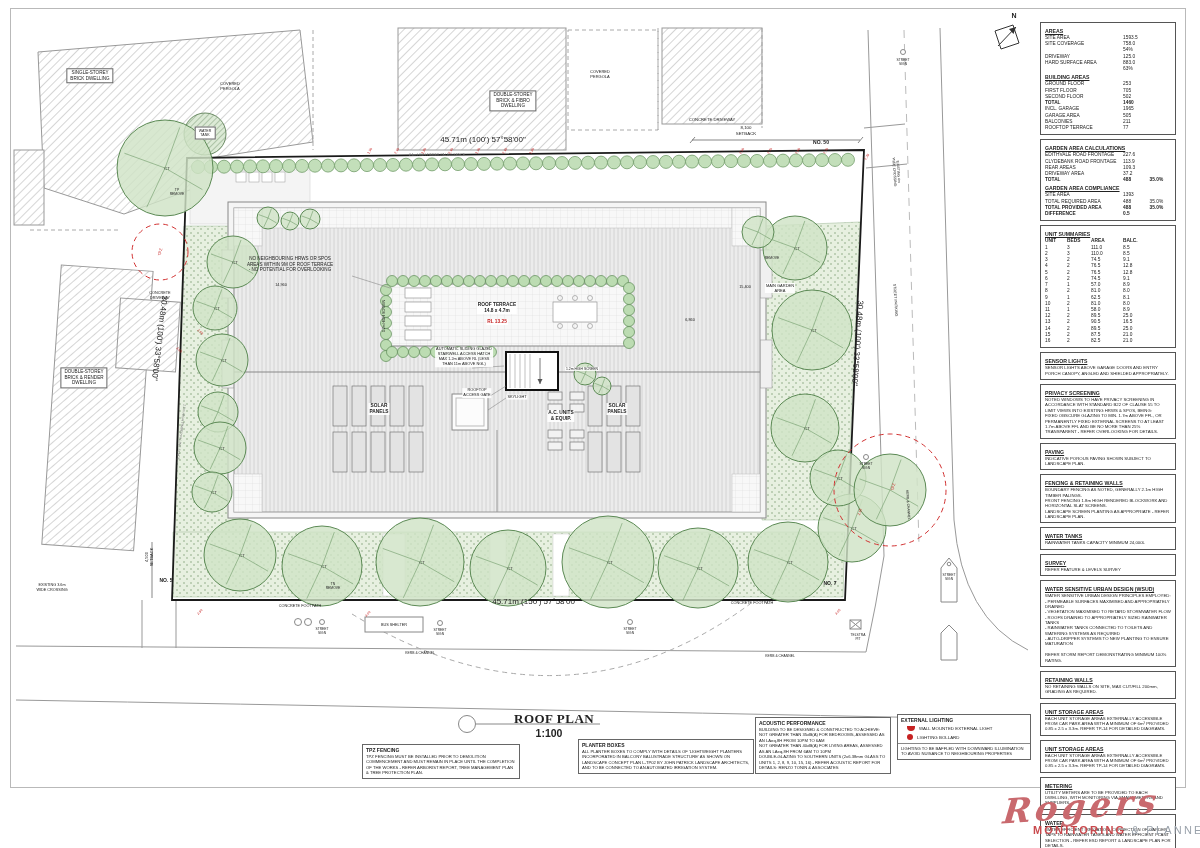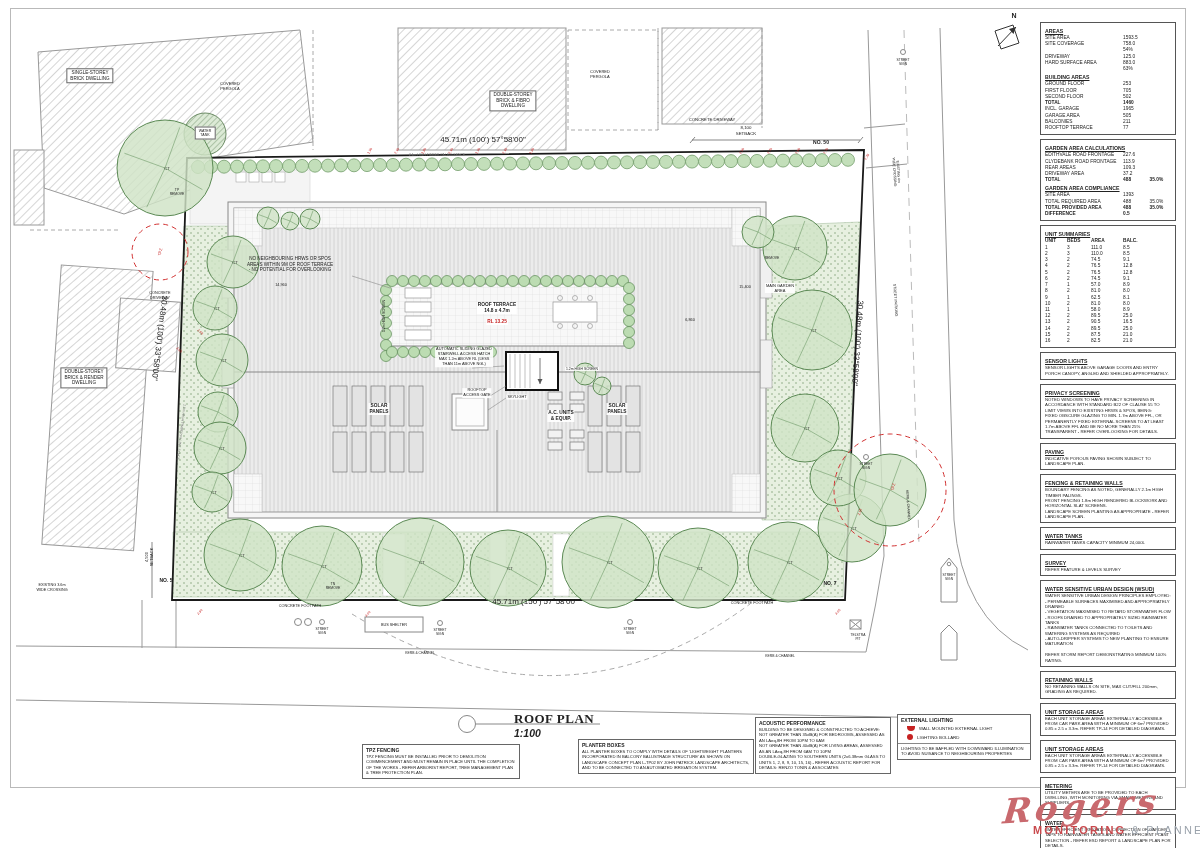--- a/index.html
+++ b/index.html
@@ -31,21 +31,21 @@
 .note-h{font-size:5px;font-weight:bold;margin-bottom:1px;}
 .note-t{font-size:4.2px;line-height:1.3;white-space:pre-line;}
 .leg-row{display:flex;align-items:center;gap:4px;margin:3px 0 3px 6px;}
 .leg-lab{font-size:4.4px;}
 .ico-wall{width:8px;height:5px;background:#c62222;border-radius:0 0 6px 6px;}
 .ico-bollard{width:6px;height:6px;background:#c62222;border-radius:50%;}
 .leg-div{border-top:1px solid #888;margin:2px -3px;}
 
 #plan-title{position:absolute;left:514px;top:711px;width:70px;}
 .pt-main{font-size:13px;font-weight:bold;letter-spacing:.5px;white-space:nowrap;font-family:Liberation Serif, serif;}
-.pt-scale{font-size:10.5px;font-weight:bold;text-align:left;font-style:italic;}
+.pt-scale{font-size:10.5px;font-weight:bold;text-align:center;}
 
 #logo{position:absolute;left:985px;top:792px;width:210px;height:54px;}
 .logo-script{position:absolute;left:18px;top:-6px;font-family:"DejaVu Serif",serif;font-style:italic;font-weight:bold;font-size:34px;color:#c9696e;transform:rotate(-4deg) skewX(-10deg);letter-spacing:4px;}
 .logo-sub{position:absolute;left:48px;top:32px;font-size:11px;font-weight:bold;letter-spacing:2.2px;color:#c9494d;white-space:nowrap;}
 .logo-sub .pl{color:#9aa2ab;font-weight:normal;}
 </style>
 </head>
 <body>
 
 <div id="sheet">

